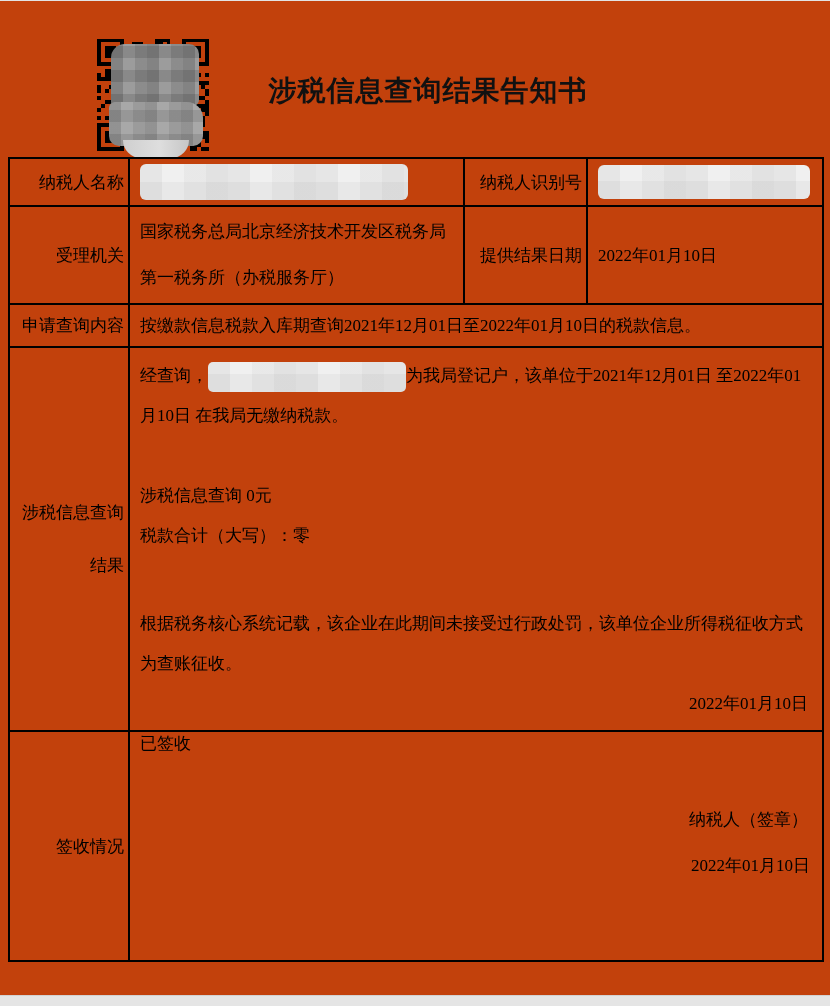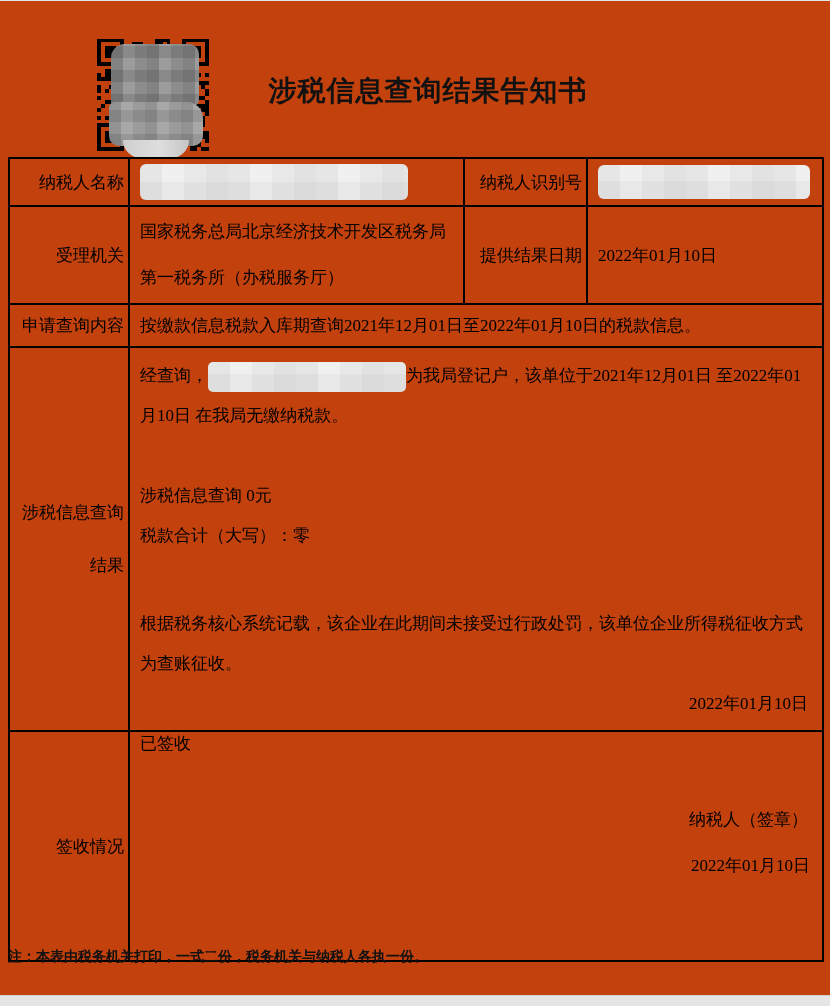--- a/index.html
+++ b/index.html
@@ -459,15 +459,14 @@
       <td class="lbl">签收情况</td>
       <td class="sign-cell" colspan="3">
         <div class="sign-status">已签收</div>
         <div class="sign-taxpayer">纳税人（签章）</div>
         <div class="sign-date">2022年01月10日</div>
       </td>
     </tr>
   </tbody>
     </table>
 
-  <div class="footer-note">注：本表由税务机关打印，一式二份，税务机关与纳税人各执一份。</div>
   <div class="bottom-bar"></div>
 </div>
 
 </body></html>

